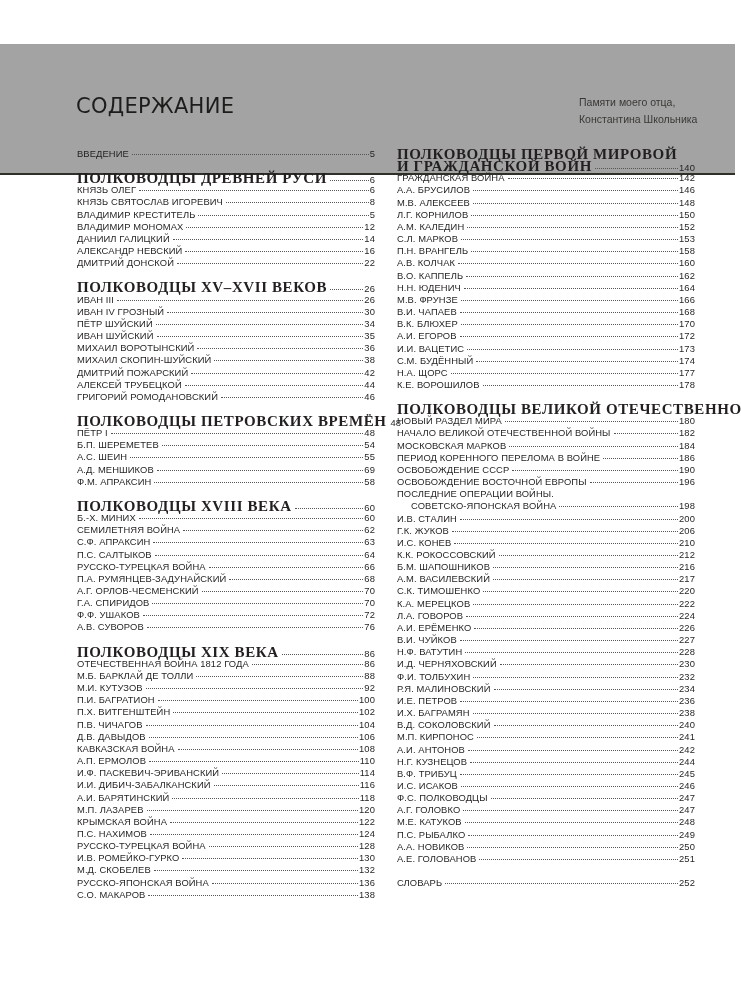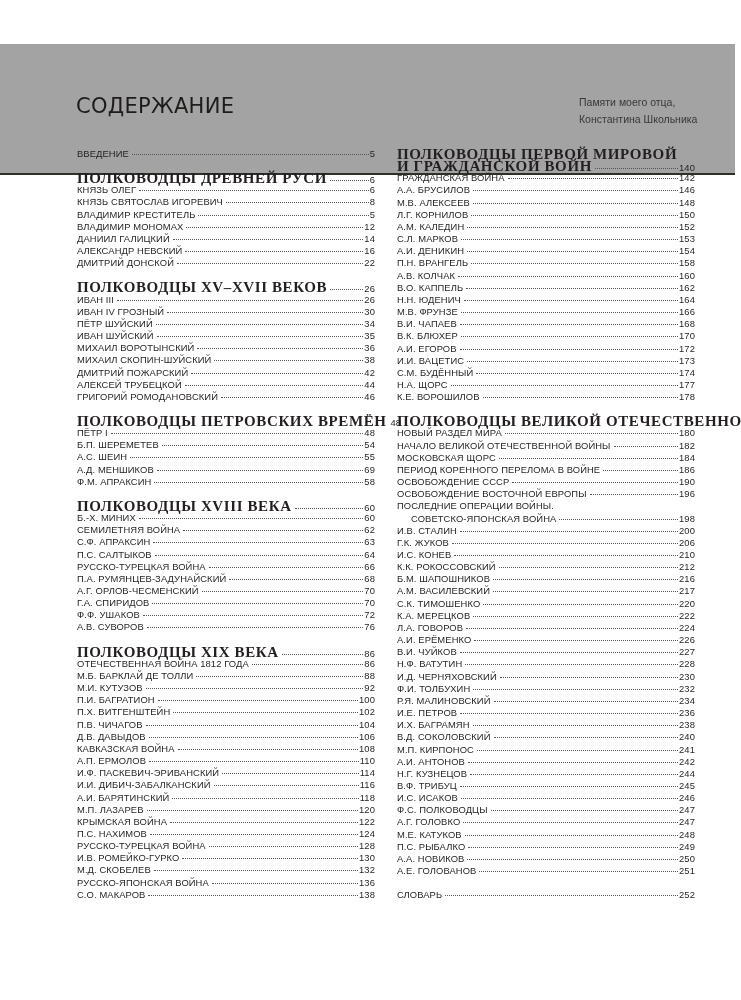--- a/index.html
+++ b/index.html
@@ -376,25 +376,20 @@
       <span class="lbl">А.М. КАЛЕДИН</span>
       <span class="dots"></span>
       <span class="pg">152</span>
     </div>
     <div class="entry">
       <span class="lbl">С.Л. МАРКОВ</span>
       <span class="dots"></span>
       <span class="pg">153</span>
     </div>
     <div class="entry">
-      <span class="lbl">А.И. ДЕНИКИН</span>
-      <span class="dots"></span>
-      <span class="pg">154</span>
-    </div>
-    <div class="entry">
       <span class="lbl">П.Н. ВРАНГЕЛЬ</span>
       <span class="dots"></span>
       <span class="pg">158</span>
     </div>
     <div class="entry">
       <span class="lbl">А.В. КОЛЧАК</span>
       <span class="dots"></span>
       <span class="pg">160</span>
     </div>
     <div class="entry">
@@ -457,21 +452,21 @@
       <span class="lbl">НОВЫЙ РАЗДЕЛ МИРА</span>
       <span class="dots"></span>
       <span class="pg">180</span>
     </div>
     <div class="entry">
       <span class="lbl">НАЧАЛО ВЕЛИКОЙ ОТЕЧЕСТВЕННОЙ ВОЙНЫ</span>
       <span class="dots"></span>
       <span class="pg">182</span>
     </div>
     <div class="entry">
-      <span class="lbl">МОСКОВСКАЯ ЩОРС</span>
+      <span class="lbl">МОСКОВСКАЯ МАРКОВ</span>
       <span class="dots"></span>
       <span class="pg">184</span>
     </div>
     <div class="entry">
       <span class="lbl">ПЕРИОД КОРЕННОГО ПЕРЕЛОМА В ВОЙНЕ</span>
       <span class="dots"></span>
       <span class="pg">186</span>
     </div>
     <div class="entry">
       <span class="lbl">ОСВОБОЖДЕНИЕ СССР</span>

